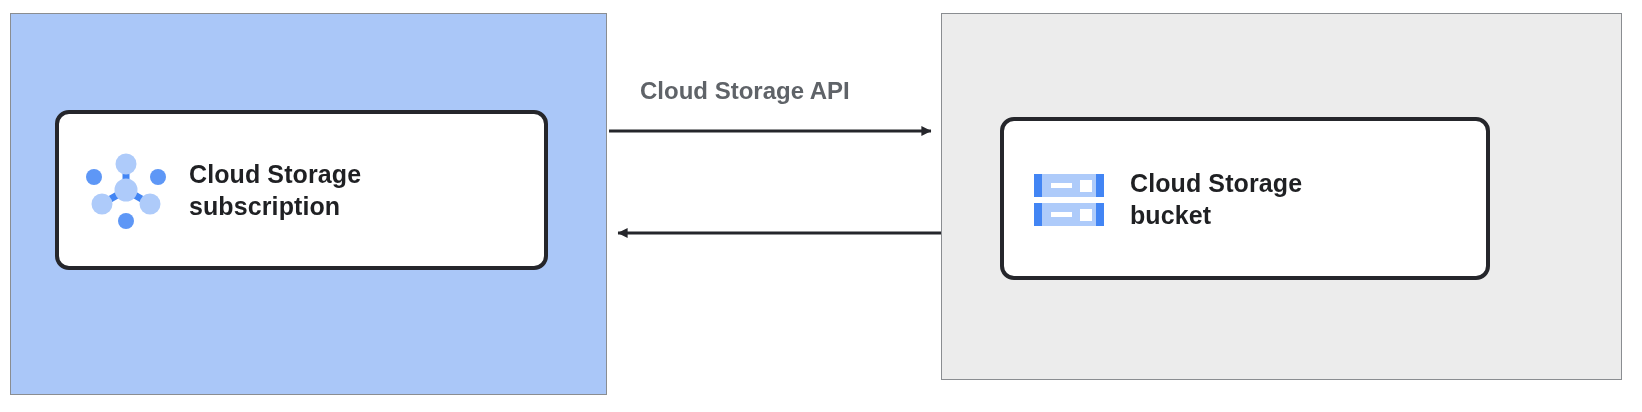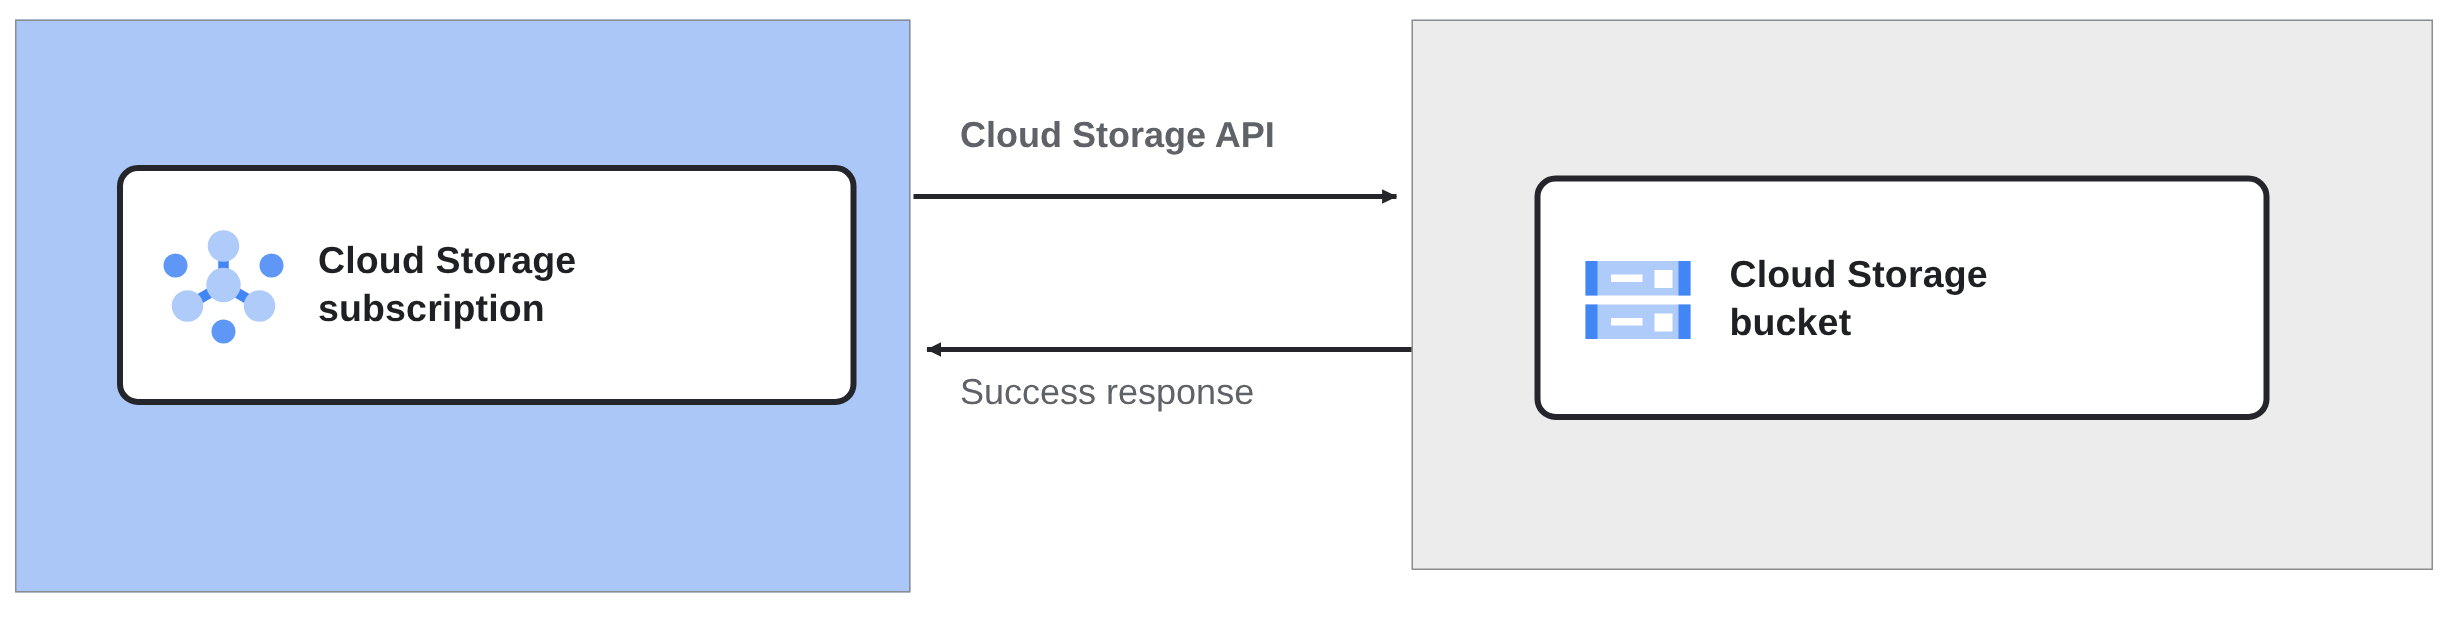--- a/index.html
+++ b/index.html
@@ -43,21 +43,20 @@
   .node-card {
     position: absolute;
     box-sizing: border-box;
     background: #ffffff;
     border: 4px solid #25262b;
     border-radius: 14px;
     display: flex;
     align-items: center;
     gap: 22px;
     padding: 0 26px;
-    margin-left: 23px;
   }
   #card-subscription {
     left: 55px;
     top: 110px;
     width: 493px;
     height: 160px;
   }
   #card-bucket {
     left: 1000px;
     top: 117px;
@@ -174,15 +173,14 @@
         <path d="M0,0.6 L10,5.5 L0,10.4 Z" fill="#25262b"></path>
       </marker>
     </defs>
 
     <line x1="609" y1="131" x2="931" y2="131" stroke="#25262b" stroke-width="3.2" marker-end="url(#arrow-right)"></line>
 
     <line x1="941" y1="233" x2="618" y2="233" stroke="#25262b" stroke-width="3.2" marker-end="url(#arrow-left)"></line>
   </svg>
 
   <div class="edge-label" id="label-request">Cloud Storage API</div>
-  <div class="edge-label" id="label-response">Success response</div>
 
 </div>
 
 </body></html>

